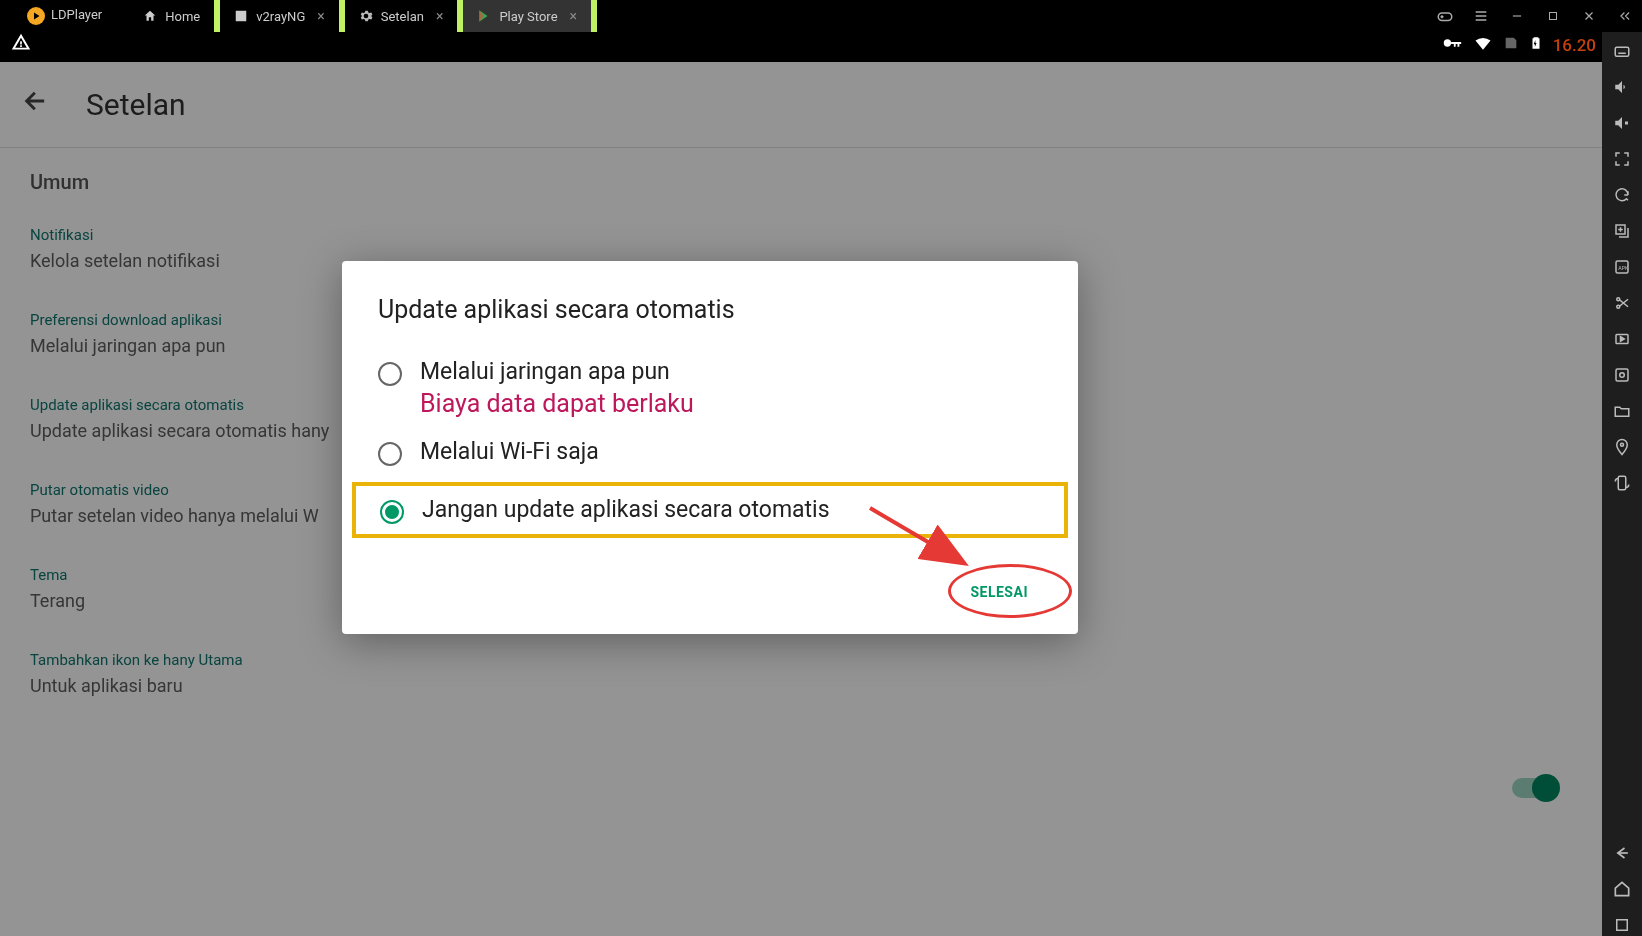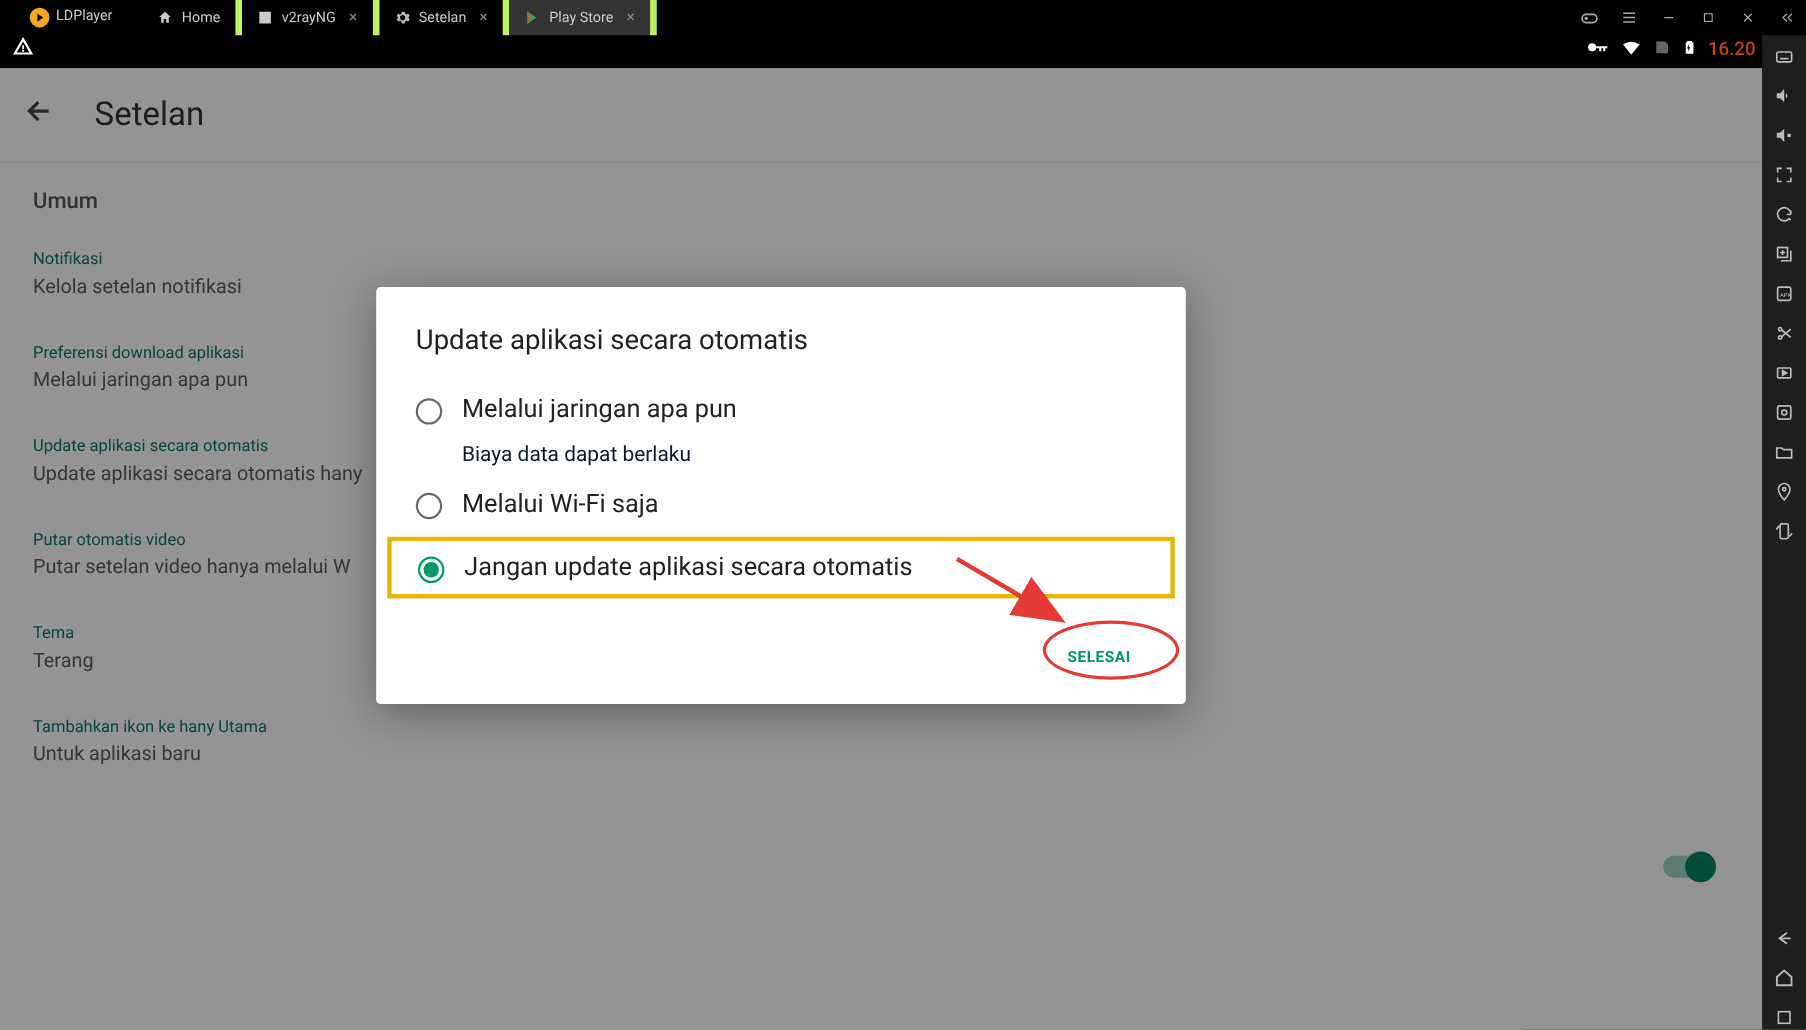--- a/index.html
+++ b/index.html
@@ -42,21 +42,21 @@
 .right-bar .spacer{flex:1}
 
 .dialog{position:absolute;z-index:20;left:342px;top:261px;width:736px;background:#fff;border-radius:4px;box-shadow:0 8px 40px rgba(0,0,0,.35);padding:34px 0 20px}
 .dialog .d-title{font-size:25px;padding:0 36px 24px;font-weight:400;color:#222}
 .radio-row{display:flex;align-items:flex-start;gap:18px;padding:10px 36px;cursor:pointer}
 .radio-row.highlighted{border:4px solid #eab308;margin:6px 10px;padding:10px 24px}
 .radio{width:24px;height:24px;border:2px solid #666;border-radius:50%;flex-shrink:0;margin-top:4px;position:relative}
 .radio.selected{border-color:#009966}
 .radio.selected:after{content:"";position:absolute;left:3px;top:3px;width:14px;height:14px;border-radius:50%;background:#009966}
 .radio-label{font-size:23px;color:#222}
-.radio-sub{font-size:19px;color:#0f172a;margin-top:16px}
+.radio-sub{font-size:25px;color:#be185d;margin-top:4px}
 .dialog-actions{display:flex;justify-content:flex-end;padding:30px 32px 4px}
 .done-btn{font-size:14px;font-weight:700;color:#009966;letter-spacing:.5px;padding:10px 18px;background:none;border:none;cursor:pointer}
 
 .anno-ellipse{position:absolute;z-index:25;left:948px;top:564px;width:124px;height:54px;border:3px solid #e53935;border-radius:50%}
 .anno-arrow{position:absolute;z-index:25;left:862px;top:500px;pointer-events:none}
 </style>
 </head>
 <body>
 
 <div class="titlebar">

